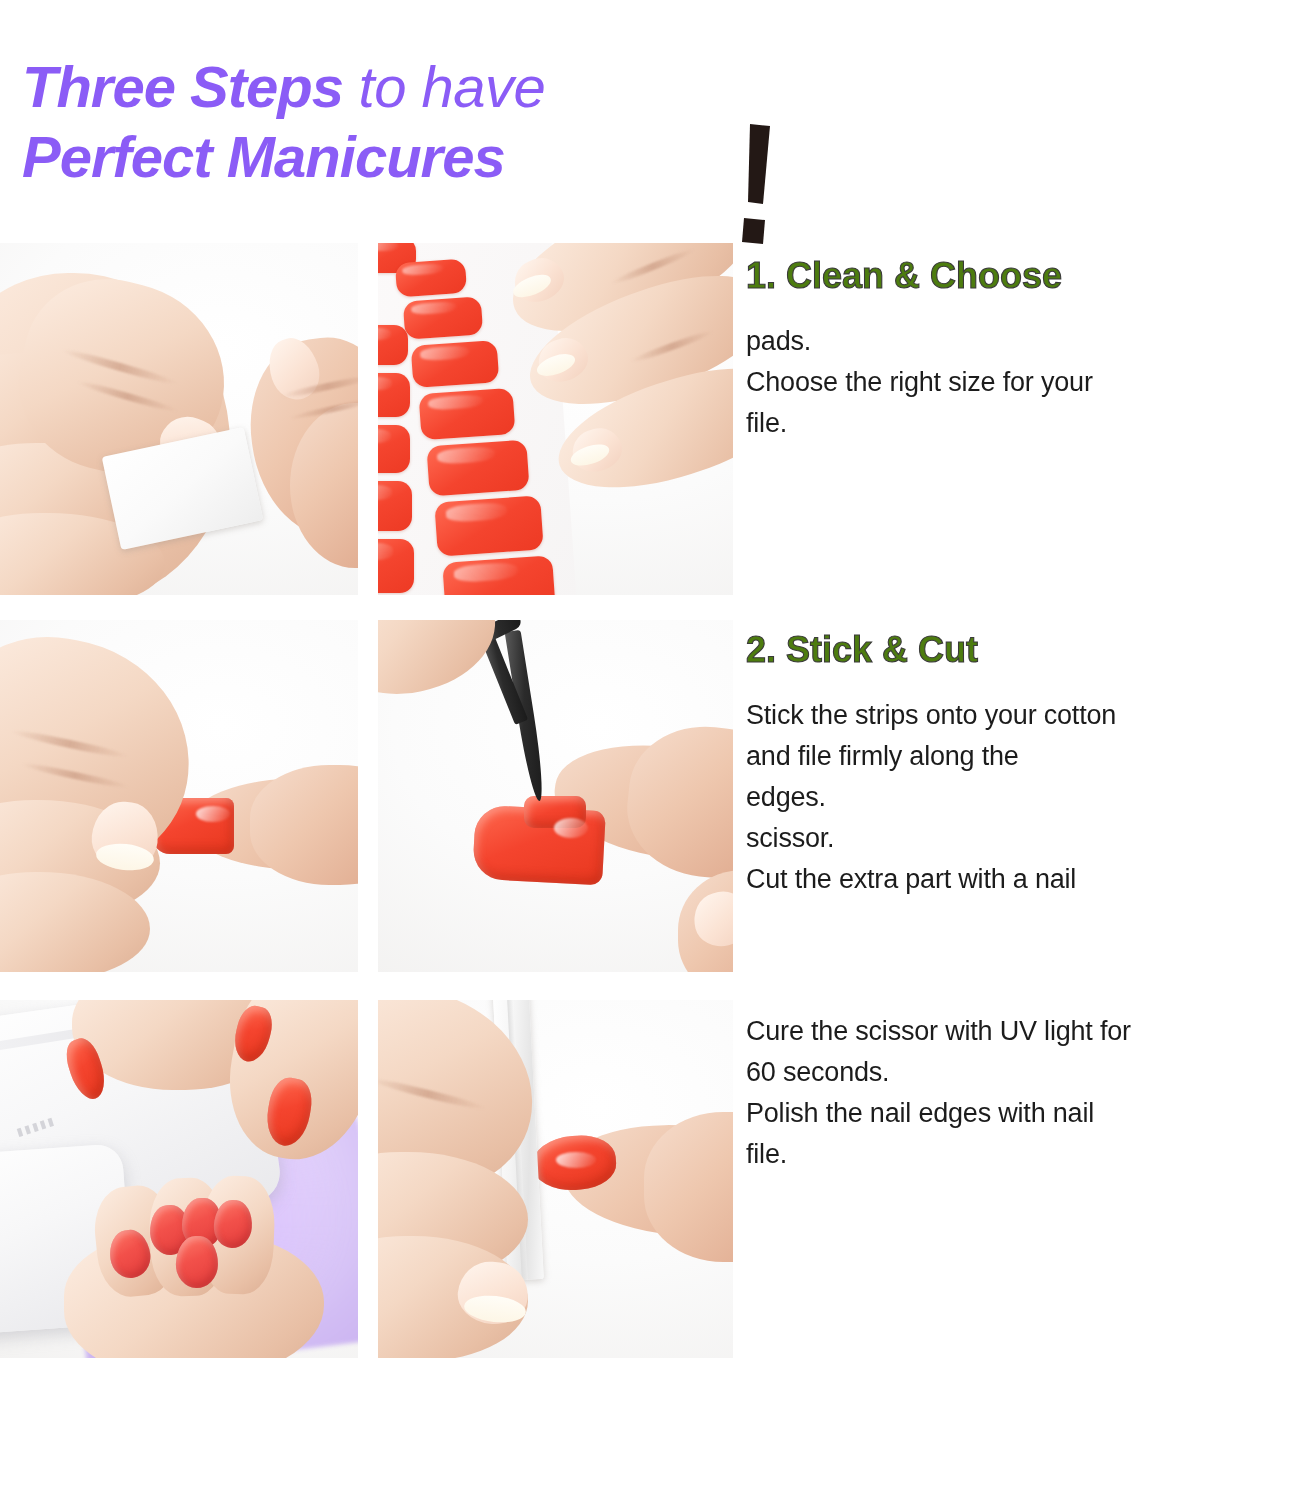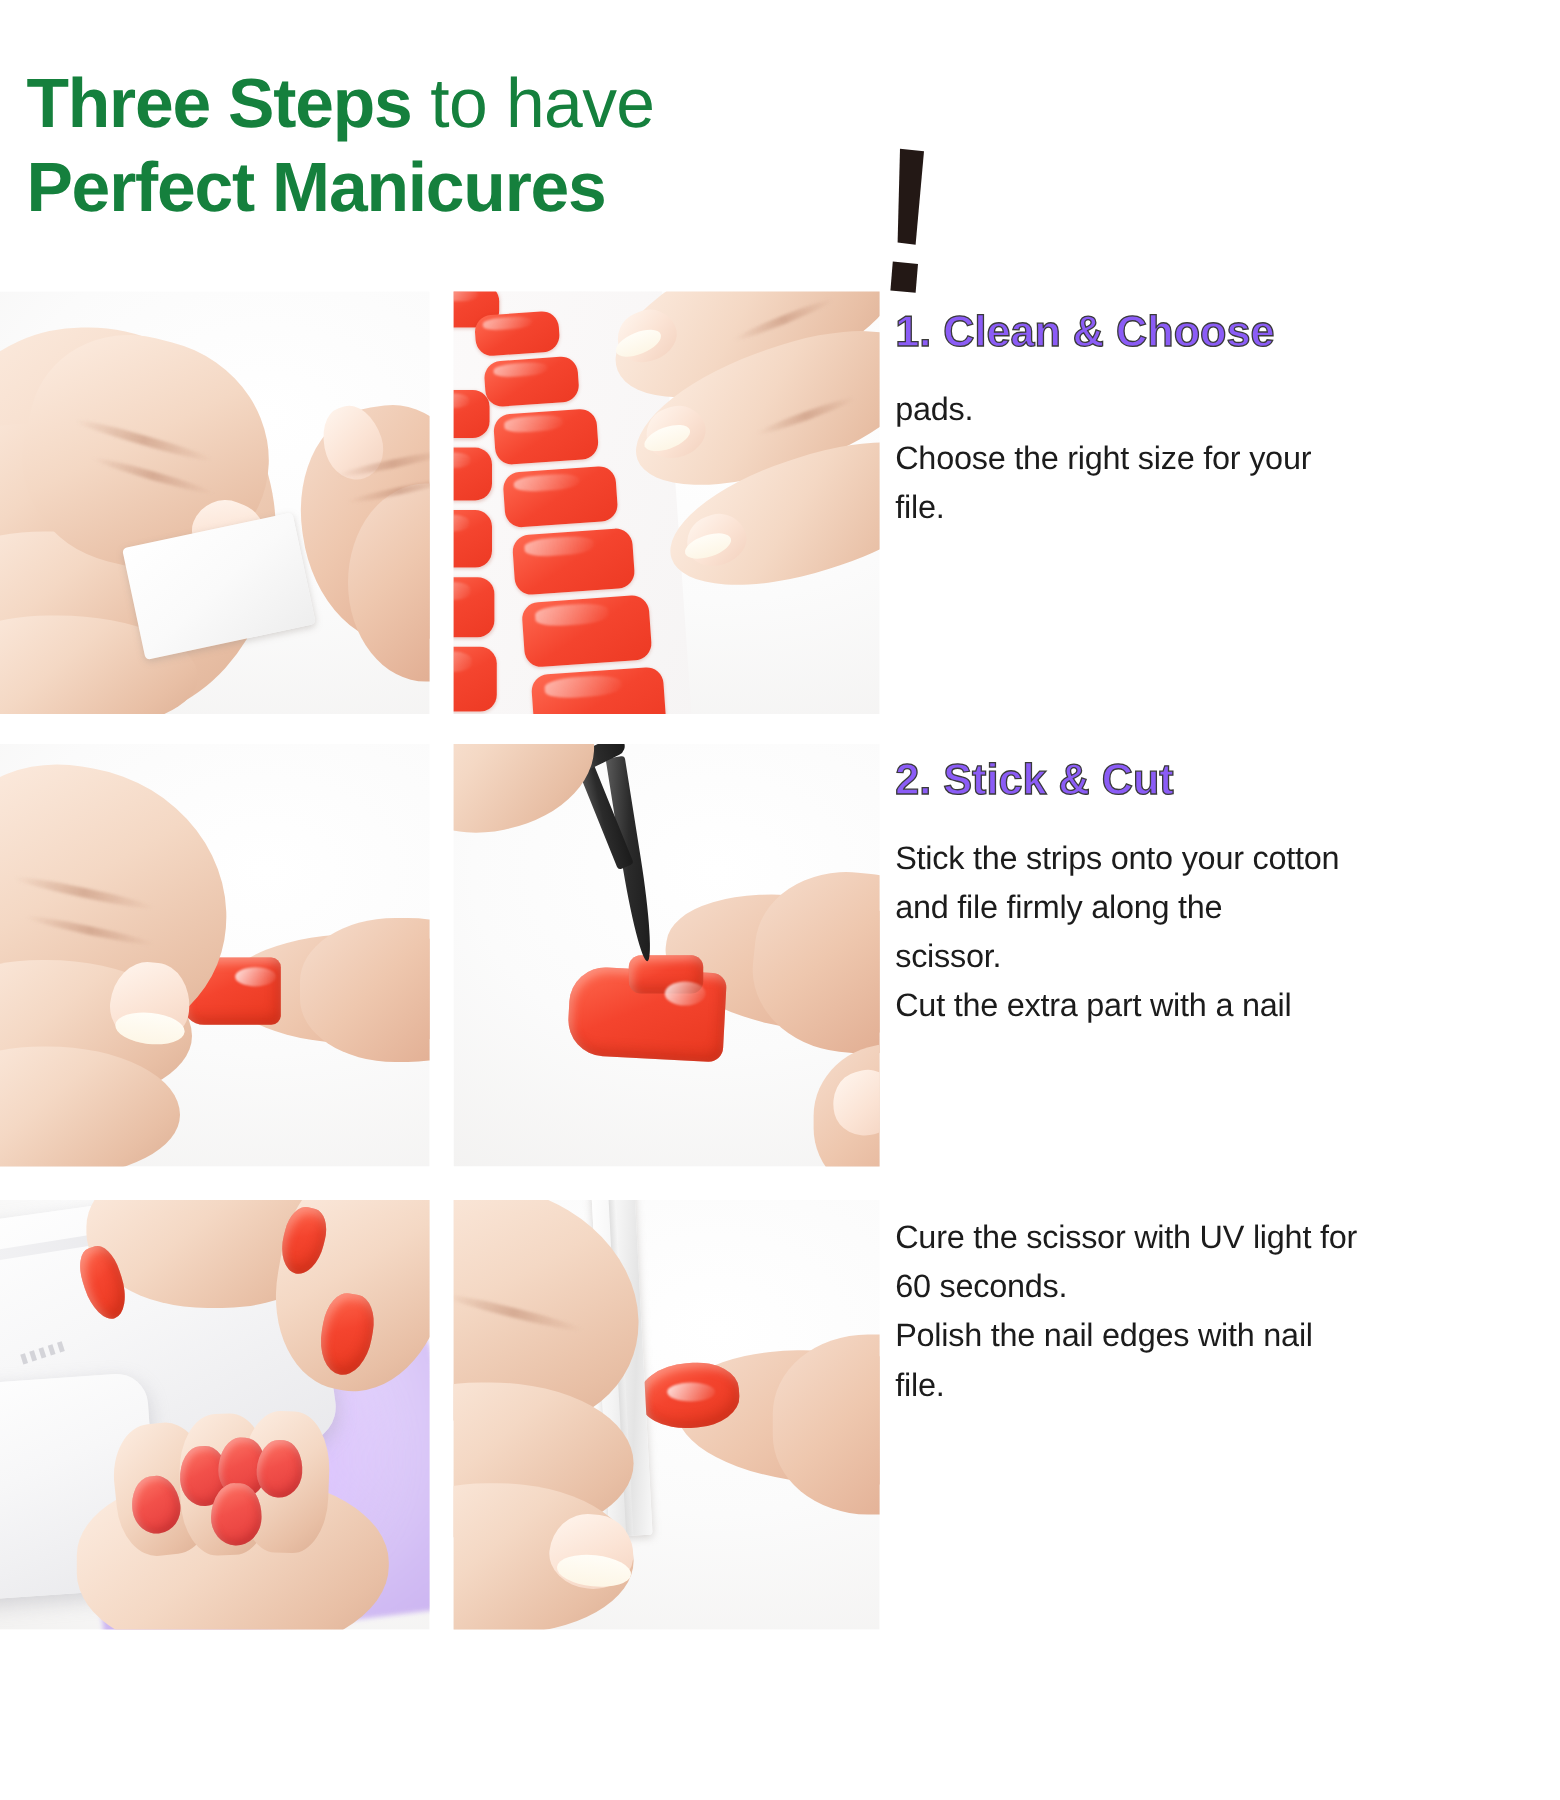--- a/index.html
+++ b/index.html
@@ -9,25 +9,26 @@
     font-family:"Liberation Sans","DejaVu Sans",sans-serif;
     overflow:hidden;
     position:relative;
   }
 
   
   .title-block{
     position:absolute;left:22px;top:58px;width:800px;height:160px;
   }
   .title-line{
-    color:#15803d;
+    color:#8b5cf6;
     font-weight:bold;
     letter-spacing:-1px;
     white-space:nowrap;
     line-height:1.0;
+    font-style:italic;
   }
   .title-line1{font-size:58px;position:absolute;left:0;top:0;}
   .title-line2{font-size:58px;position:absolute;left:0;top:70px;}
   .t-strong{font-weight:bold;}
   .t-light{font-weight:normal;letter-spacing:-0.5px;}
   .bang{
     position:absolute;left:700px;top:62px;
     width:70px;height:130px;
   }
 
@@ -163,21 +164,21 @@
 
   
   .steps{position:absolute;left:746px;top:243px;width:546px;}
   .step{position:absolute;left:0;width:550px;}
   .step-1{top:14px;}
   .step-2{top:388px;}
   .step-3{top:768px;}
   .step-head{
     font-size:36px;
     font-weight:bold;
-    color:#8b5cf6;
+    color:#4d7c0f;
     -webkit-text-stroke:1.1px #3a3a3a;
     letter-spacing:0px;
     margin:0 0 26px 0;
     white-space:nowrap;
     line-height:1.05;
   }
   .step-body{
     font-size:27px;
     color:#1c1c1c;
     line-height:1.52;
@@ -388,20 +389,21 @@
       <p>Choose the right size for your</p>
       <p>file.</p>
     </div>
   </div>
 
   <div class="step step-2">
     <div class="step-head">2. Stick &amp; Cut</div>
     <div class="step-body">
       <p>Stick the strips onto your cotton</p>
       <p>and file firmly along the</p>
+      <p>edges.</p>
       <p>scissor.</p>
       <p>Cut the extra part with a nail</p>
     </div>
   </div>
 
   <div class="step step-3">
     <div class="step-body">
       <p>Cure the scissor with UV light for</p>
       <p>60 seconds.</p>
       <p>Polish the nail edges with nail</p>

